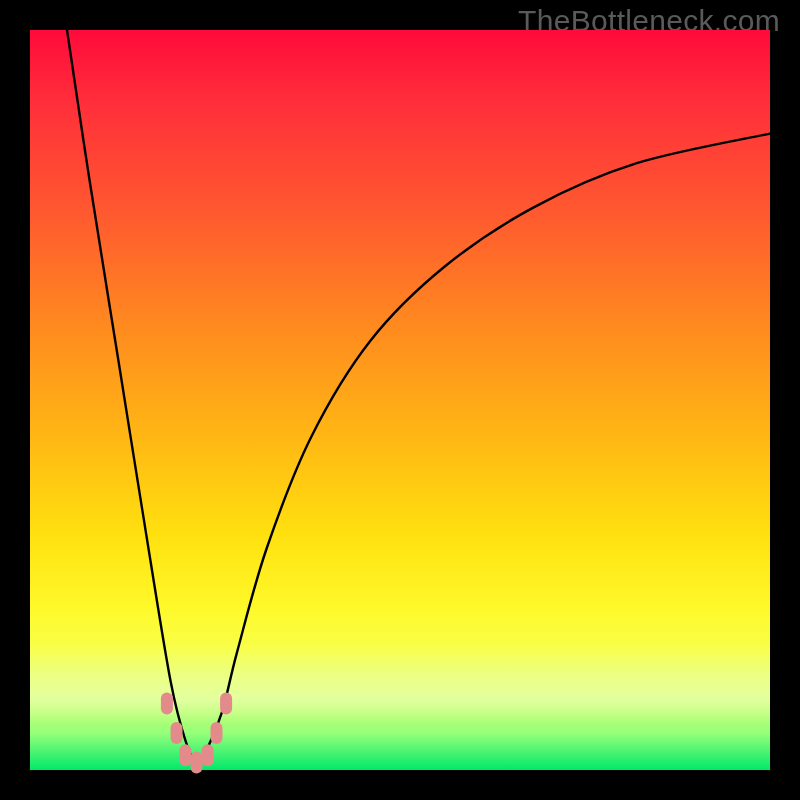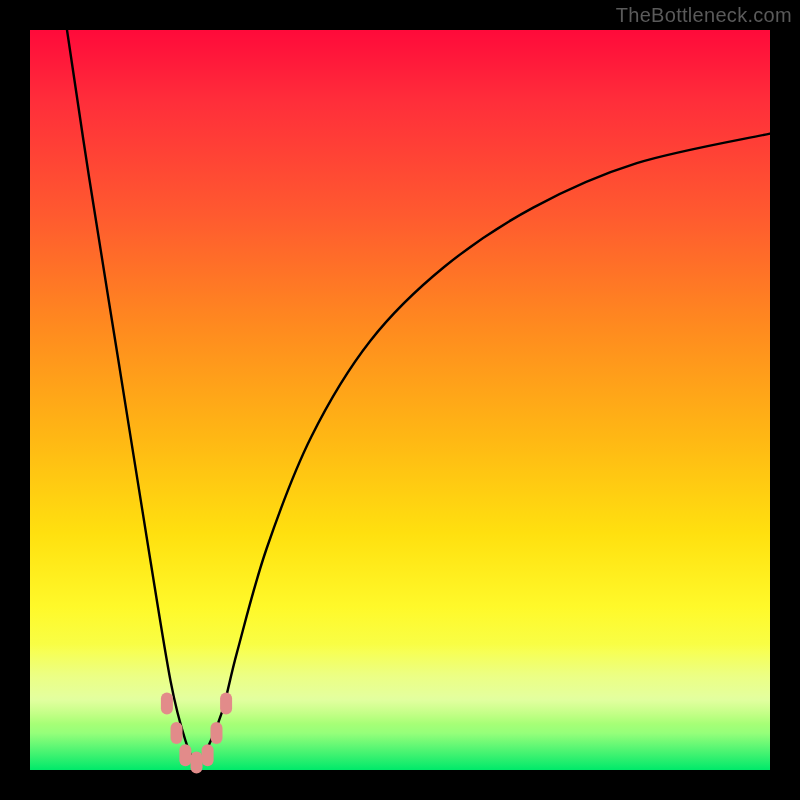--- a/index.html
+++ b/index.html
@@ -44,23 +44,23 @@
     background: linear-gradient(to bottom,
       rgba(255,255,255,0.0) 0%,
       rgba(255,255,255,0.25) 40%,
       rgba(255,255,255,0.35) 70%,
       rgba(255,255,255,0.0) 100%);
     pointer-events: none;
   }
   .watermark {
     position: absolute;
     top: 4px;
-    right: 8px;
+    right: 20px;
     color: #5a5a5a;
-    font-size: 20px;
+    font-size: 30px;
     font-weight: 500;
     letter-spacing: 0.3px;
     user-select: none;
   }
   svg.curve {
     position: absolute;
     left: 0;
     top: 0;
     width: 740px;
     height: 740px;

